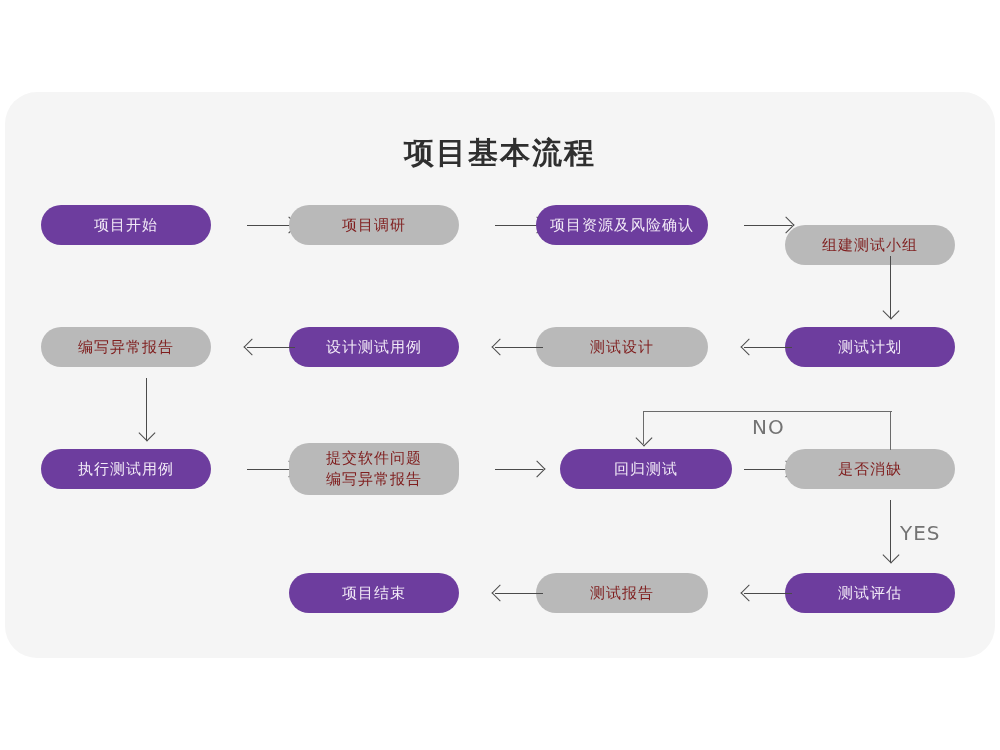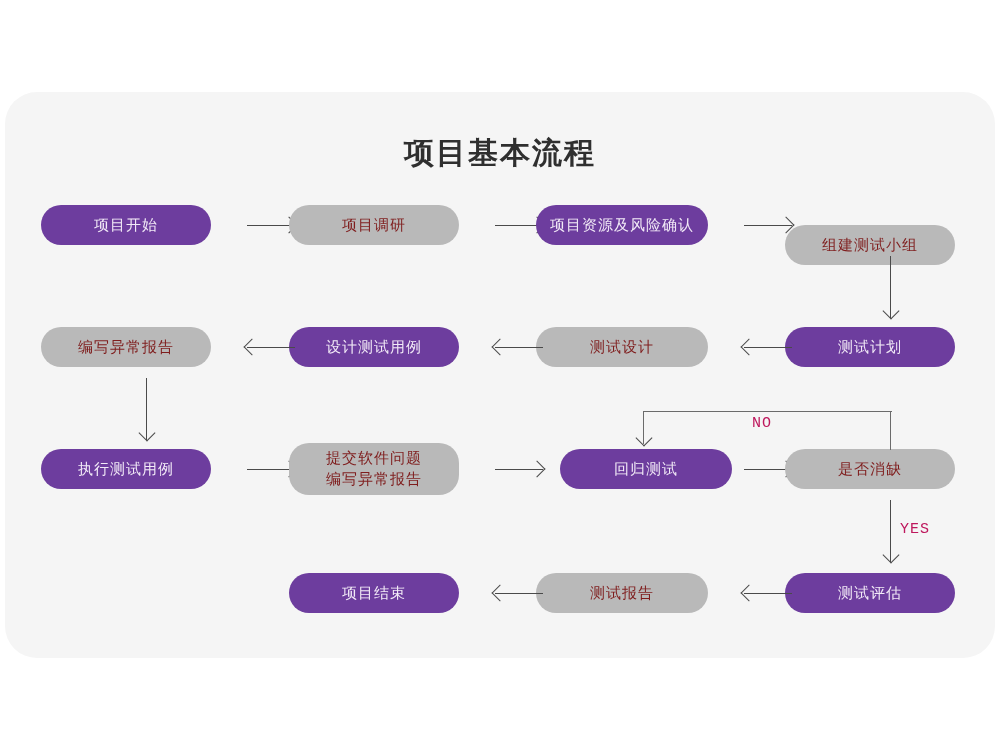--- a/index.html
+++ b/index.html
@@ -93,24 +93,23 @@
     height: 11px;
     border-right: 1.6px solid #4a4a4a;
     border-bottom: 1.6px solid #4a4a4a;
   }
   .head.right { transform: rotate(-45deg); }
   .head.left  { transform: rotate(135deg); }
   .head.down  { transform: rotate(45deg); }
 
   .edge-label {
     position: absolute;
-    font-size: 15px;
-    color: #be185d;
+    font-size: 20px;
+    color: #737373;
     letter-spacing: 1px;
-    font-family: Liberation Mono, monospace;
   }
 </style>
 </head>
 <body>
 
 <div id="stage">
 
   <div id="card"></div>
 
   <div id="title">项目基本流程</div>

